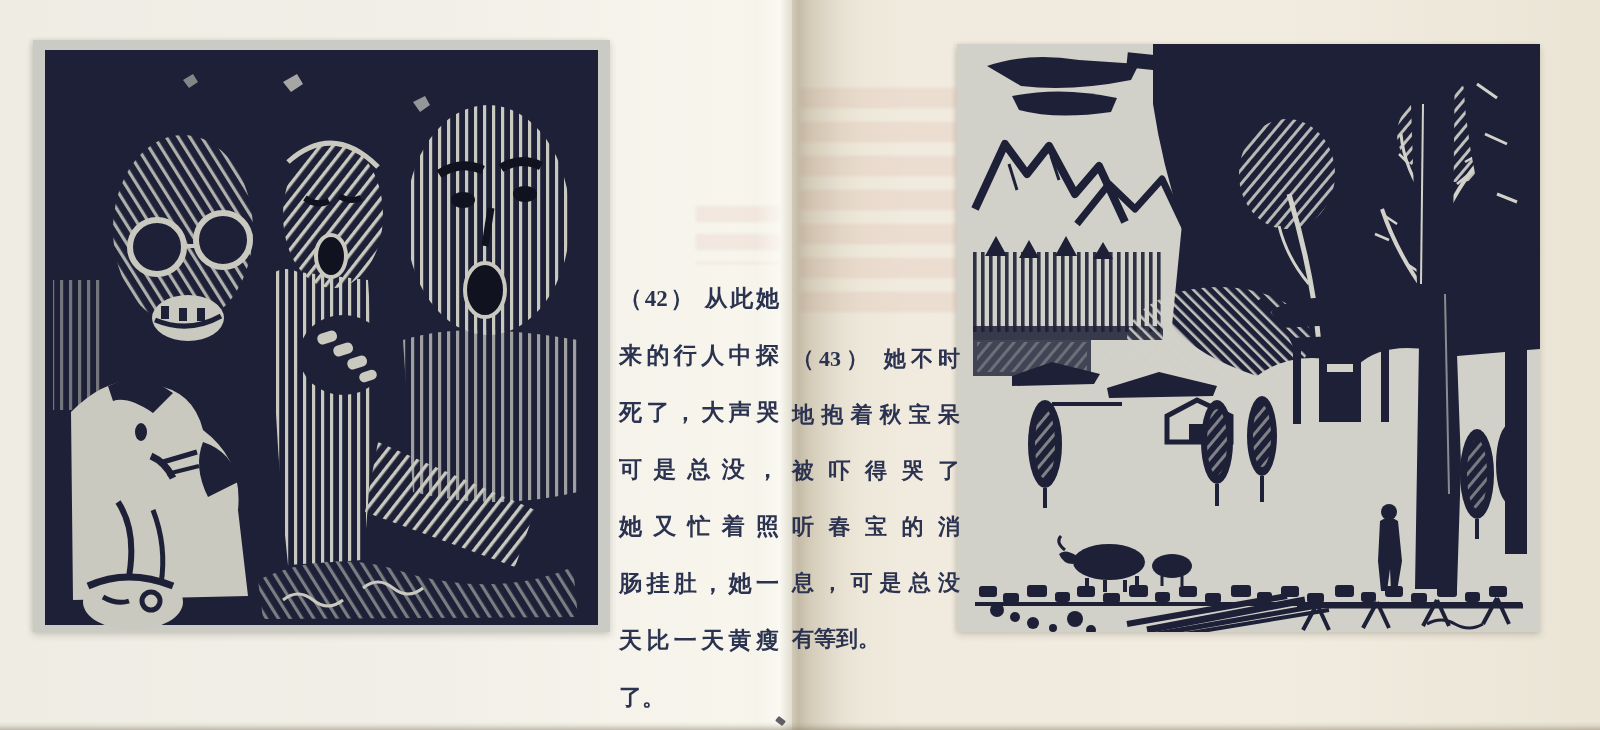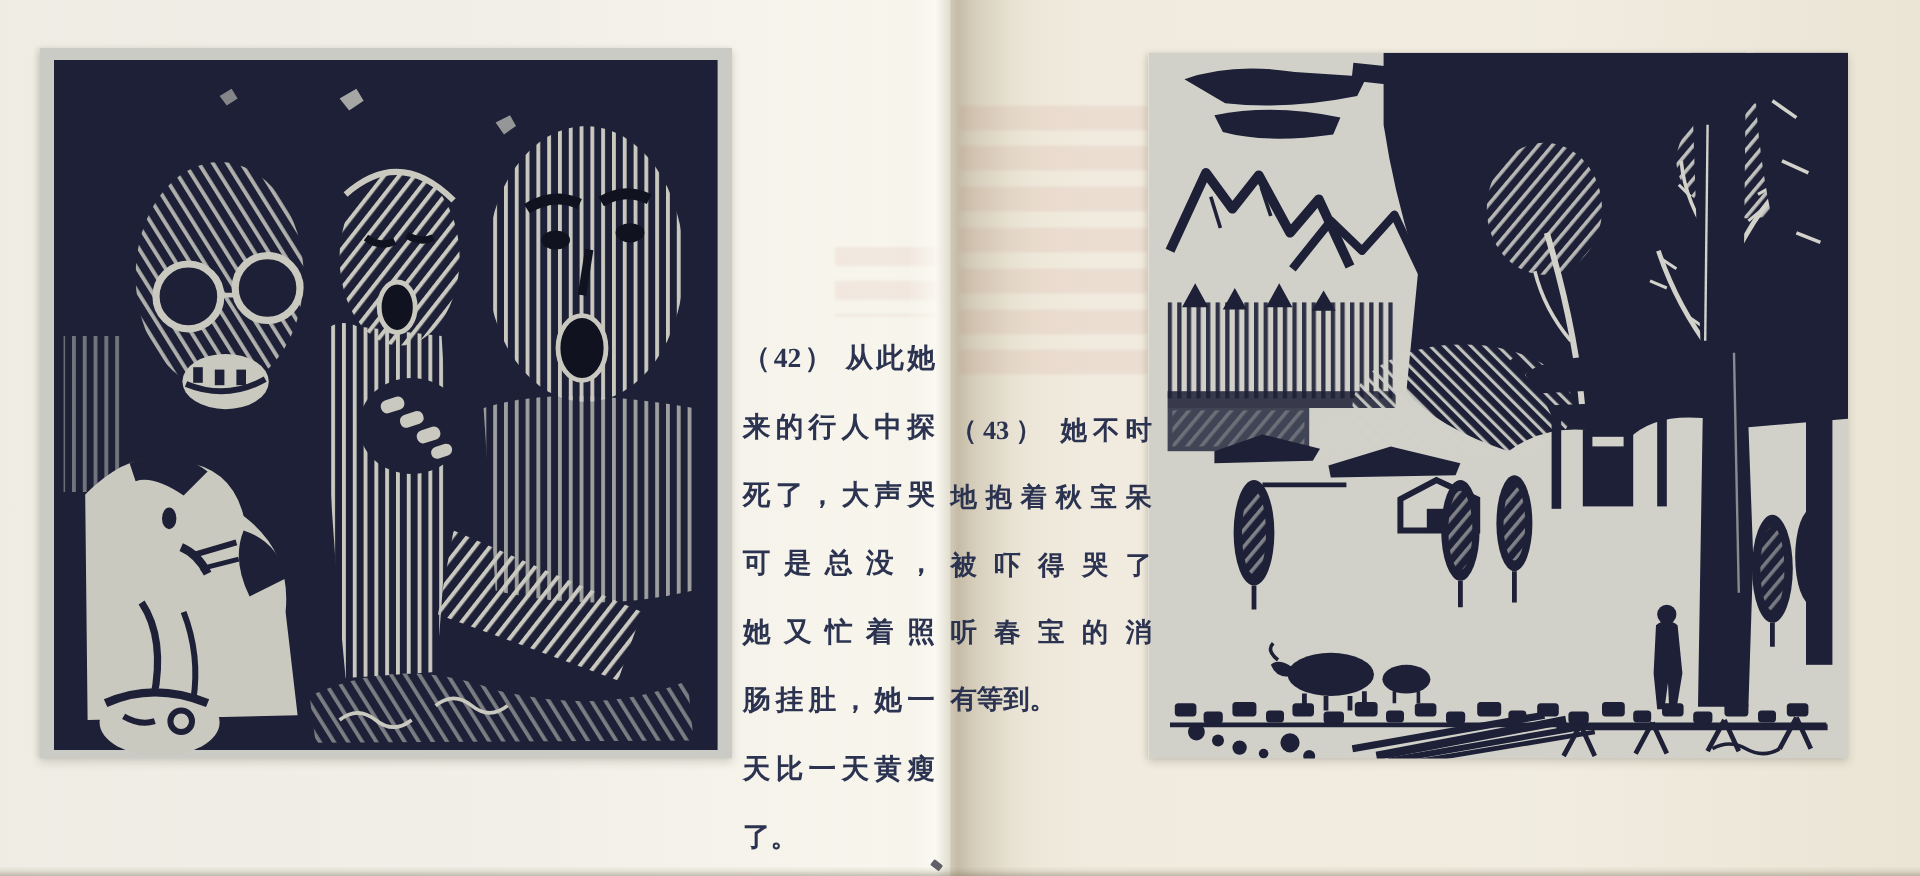--- a/index.html
+++ b/index.html
@@ -310,19 +310,20 @@
     <div class="cap-line">肠挂肚，她一</div>
     <div class="cap-line">天比一天黄瘦</div>
     <div class="cap-line">了。</div>
   </div>
 
   <div class="caption" id="caption-right">
     <div class="cap-line">（43） 她不时</div>
     <div class="cap-line">地抱着秋宝呆</div>
     <div class="cap-line">被吓得哭了</div>
     <div class="cap-line">听春宝的消</div>
+    <div class="cap-line">息，可是总没</div>
     <div class="cap-line">有等到。</div>
   </div>
 
   <div class="gutter"></div>
   <div class="speck"></div>
   <div class="bottom-edge"></div>
 </div>
 
 </body></html>

